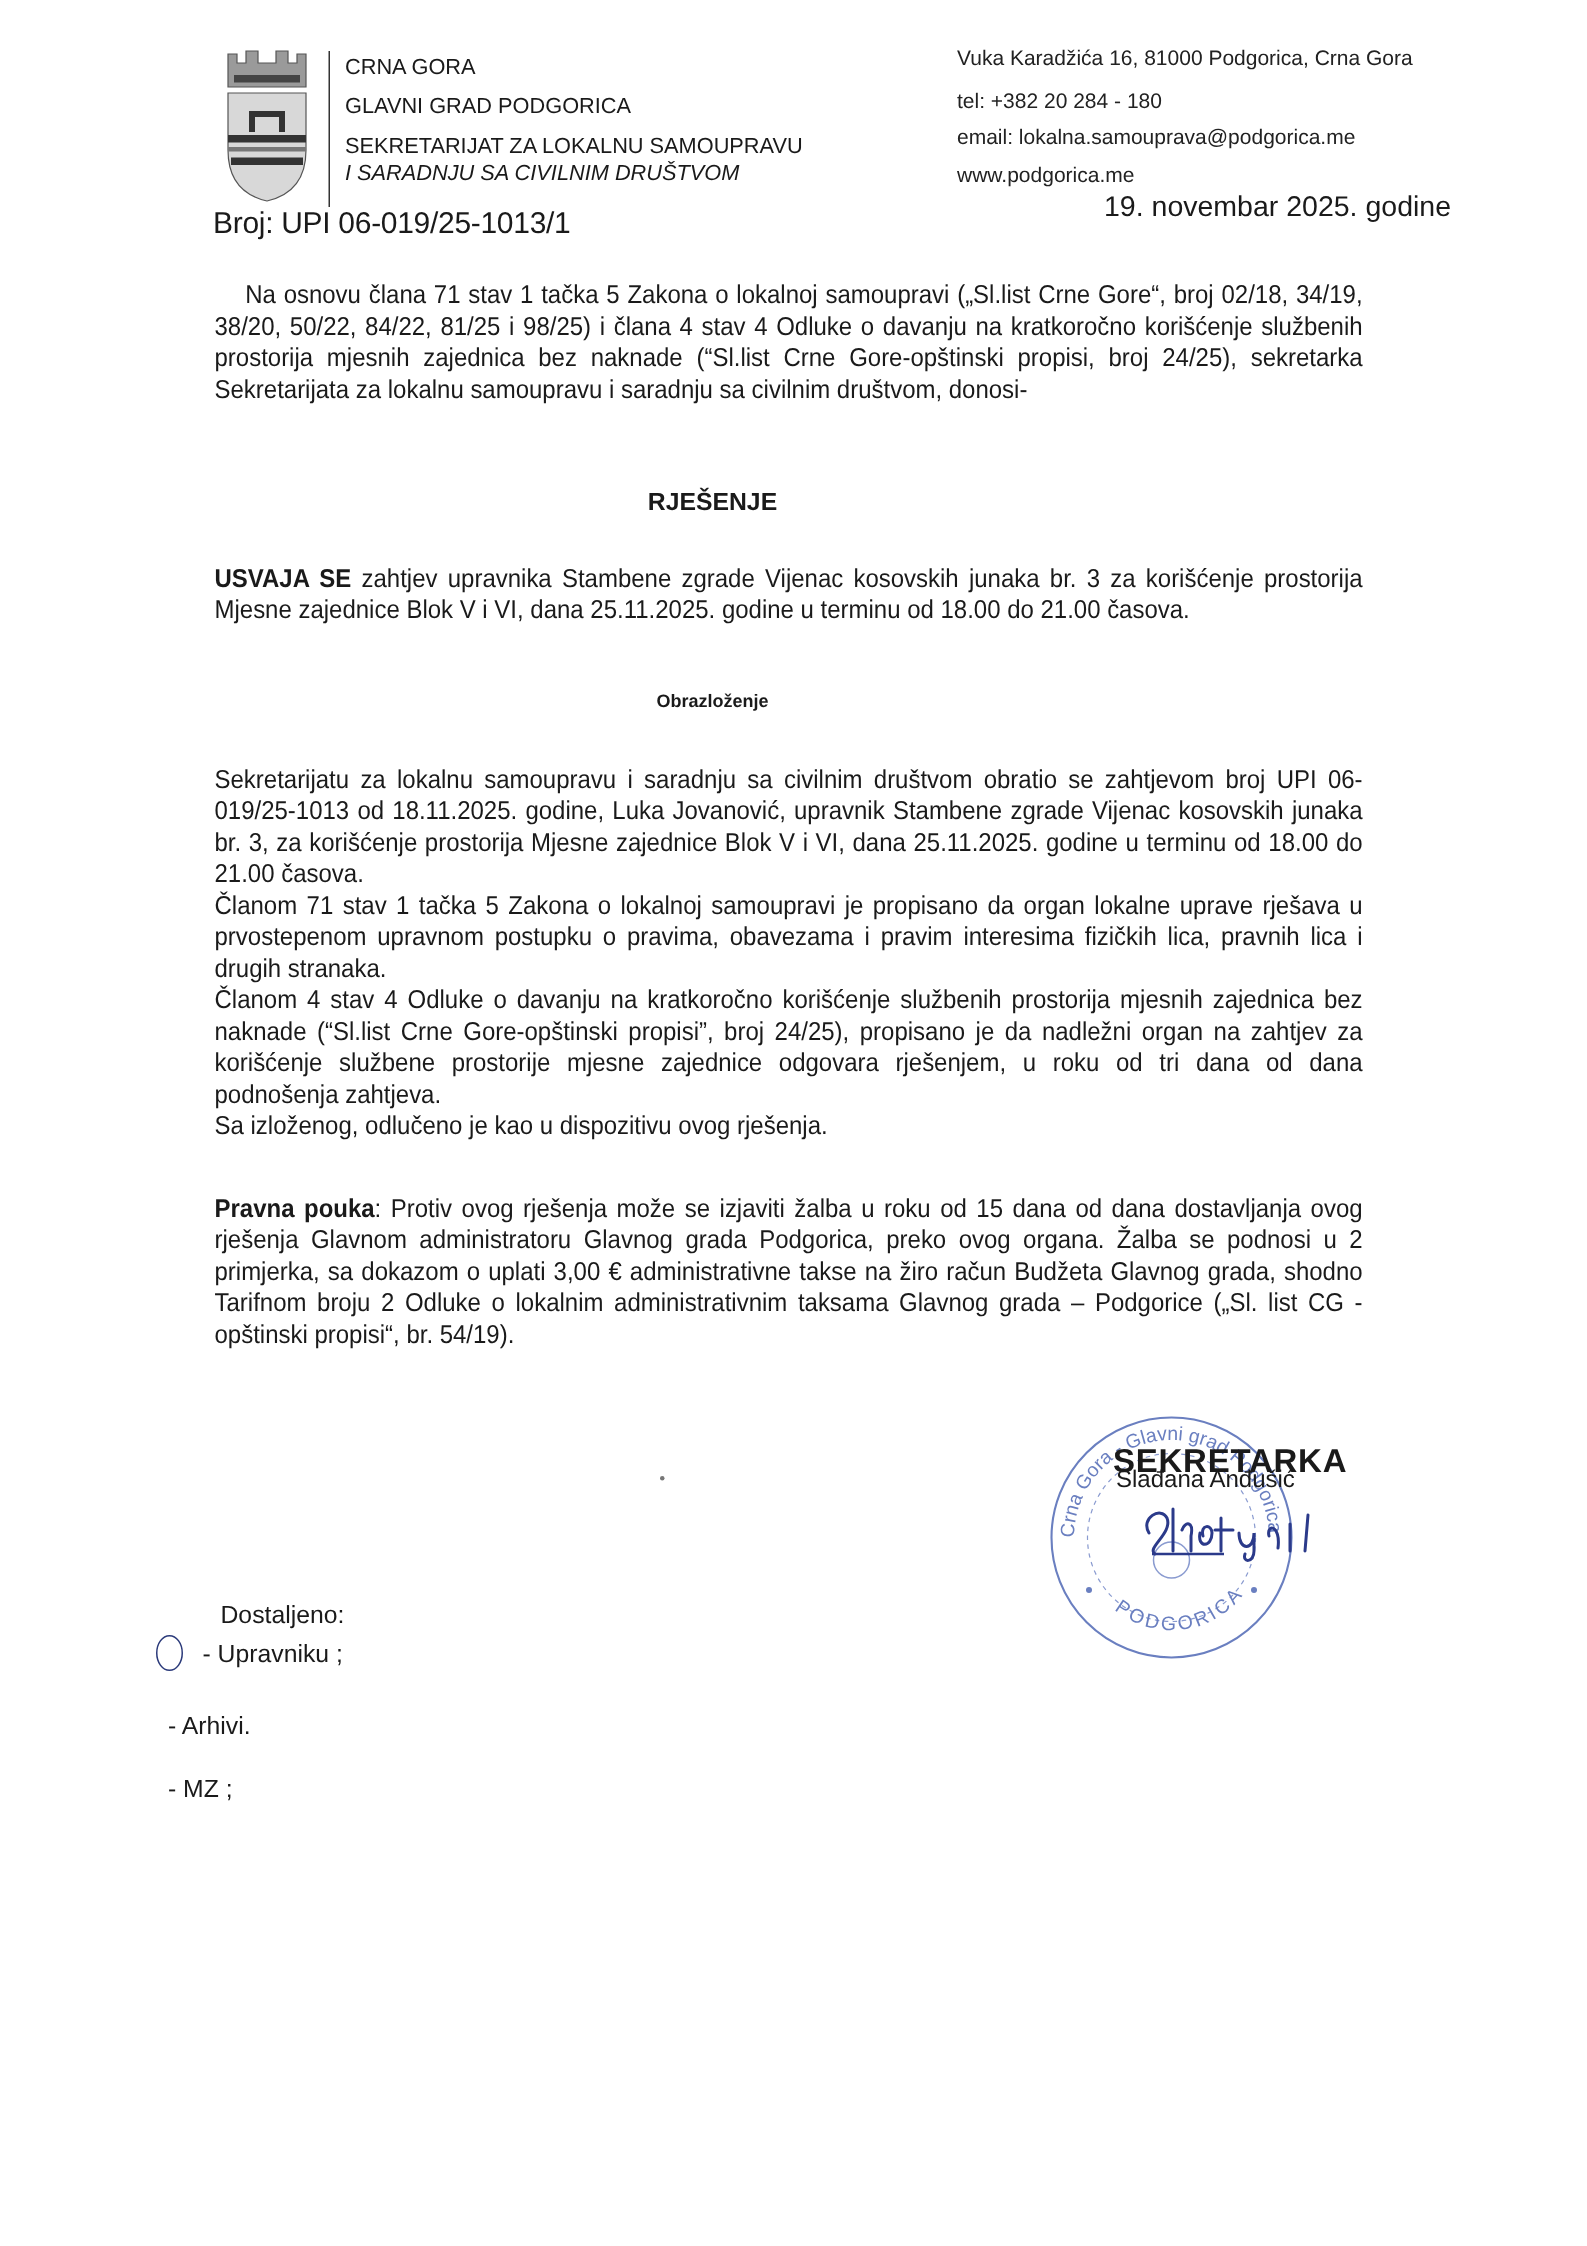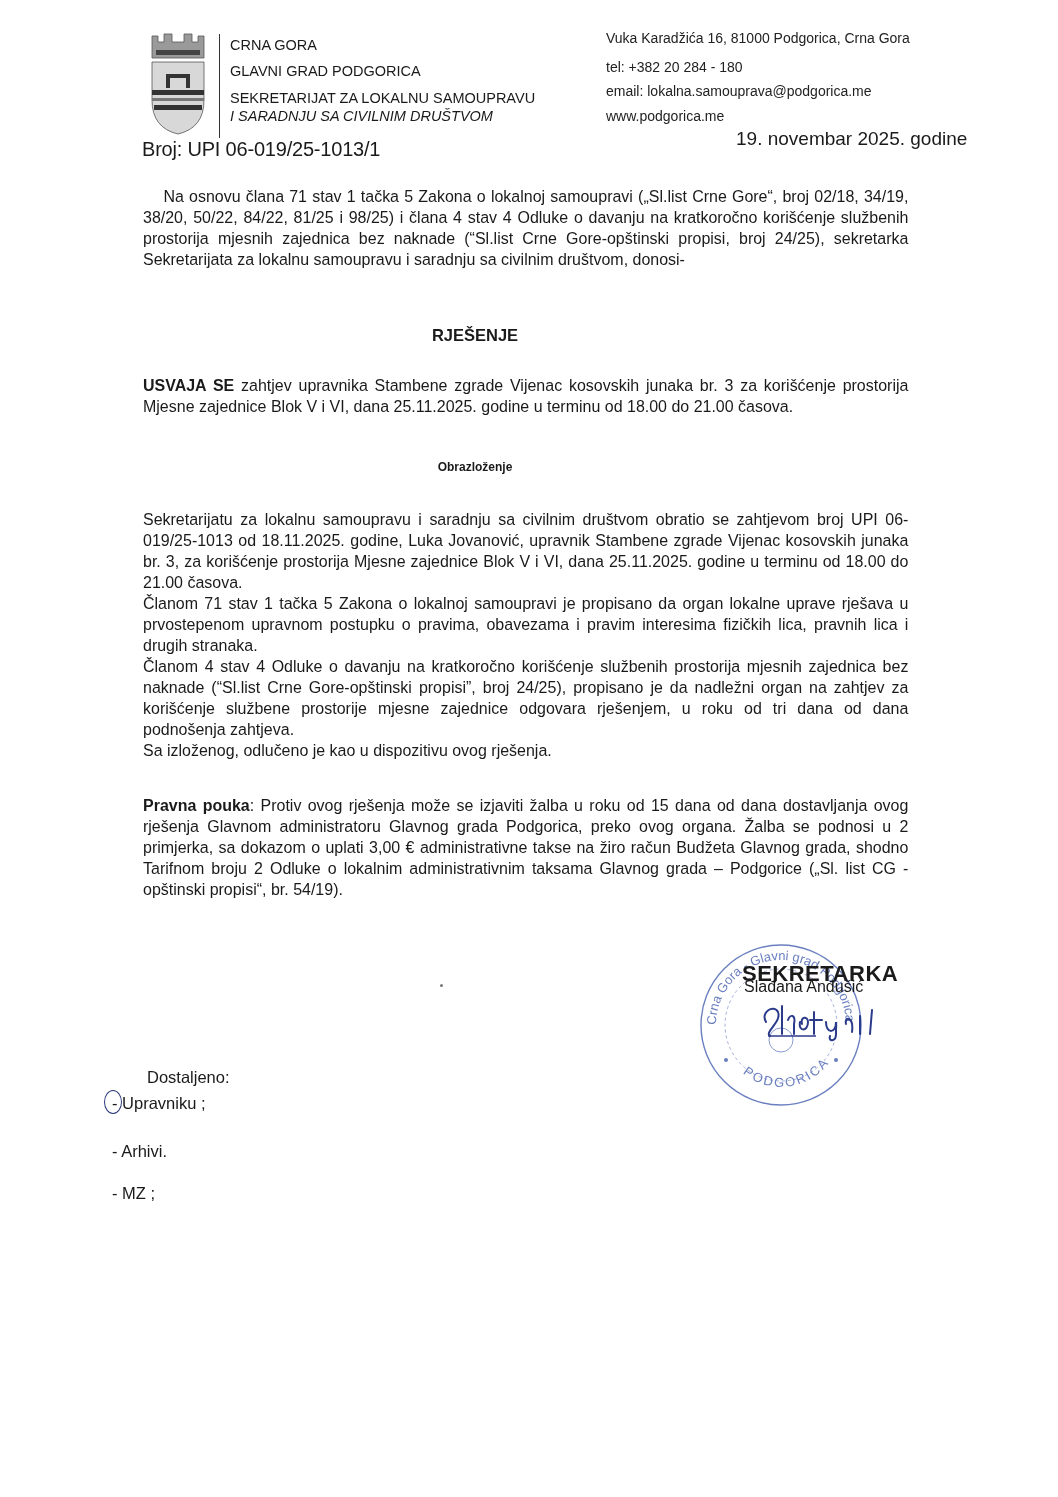--- a/index.html
+++ b/index.html
@@ -9,21 +9,21 @@
   .hdr-left { left: 230px; top: 36px; width: 360px; font-size: 14.5px; line-height: 1; }
   .hdr-left div { margin: 0; }
   .hdr-left .l1 { position: absolute; top: 2px; }
   .hdr-left .l2 { position: absolute; top: 28px; }
   .hdr-left .l3 { position: absolute; top: 55px; white-space: nowrap; }
   .hdr-left .l4 { position: absolute; top: 73px; white-space: nowrap; font-style: italic; }
   .vline { left: 219px; top: 34px; width: 1px; height: 104px; background: #333; }
   .logo { left: 148px; top: 30px; width: 60px; height: 110px; }
   .broj { left: 142px; top: 138px; font-size: 20px; letter-spacing: -0.2px; }
   .hdr-right { left: 606px; top: 30px; font-size: 14px; color: #222; }
-  .hdr-right div { position: absolute; white-space: nowrap; }
+  .hdr-right div { position: absolute; white-space: nowrap; margin-left: 32px; }
   .date { left: 704px; top: 128px; font-size: 19px; white-space: nowrap; margin-left: 32px; }
   .para { left: 143px; width: 823px; font-size: 17.2px; line-height: 21px; text-align: justify;
           transform: scaleX(0.93); transform-origin: left top; }
   .para span.b { font-weight: bold; }
   .center-title { left: 0; width: 950px; text-align: center; font-weight: bold; font-size: 16.5px; }
   .sekretarka { left: 742px; top: 928px; font-weight: bold; font-size: 22px; letter-spacing: 0.5px; margin-top: 33px; }
   .signer { left: 744px; top: 978px; font-size: 16px; text-align: right; }
   .stamp { left: 696px; top: 940px; width: 170px; height: 170px; }
   .signature { left: 756px; top: 992px; width: 150px; height: 50px; }
   .dost { font-size: 16.5px; }
@@ -100,17 +100,17 @@
 <div class="abs signer">Slađana Anđušić</div>
 <div class="abs signature">
   <svg width="150" height="50" viewBox="0 0 150 50">
     <path d="M10 30 C 4 20, 18 12, 22 20 C 26 30, 8 40, 14 44 M26 14 L26 42 M32 28 C 34 22, 40 22, 38 32 L38 42 M44 30 C 42 40, 52 40, 52 30 C 52 24, 44 24, 46 32 M58 20 L58 42 M54 28 L66 28 M70 30 C 70 42, 80 42, 80 30 L80 42 C 80 50, 72 50, 74 44 M90 32 C 88 24, 98 24, 96 40 M104 24 L104 42 M116 18 L114 42" fill="none" stroke="#2b3a8a" stroke-width="2" stroke-linecap="round"></path>
     <path d="M12 44 L60 44" stroke="#2b3a8a" stroke-width="1.6"></path>
   </svg>
 </div>
 
 <div class="abs dost dost-title">Dostaljeno:</div>
 <div class="abs circle-mark"></div>
-<div class="abs dost dost-item" style="top:1094px;">- Upravniku ;</div>
+<div class="abs dost dost-item" style="top:1094px;margin-left:23px;">- Upravniku ;</div>
 <div class="abs dost dost-item" style="top:1184px;">- MZ ;</div>
 <div class="abs dost dost-item" style="top:1142px;text-align:center;">- Arhivi.</div>
 
 <div class="abs dot" style="left:440px; top:984px;"></div>
 
 </body></html>

